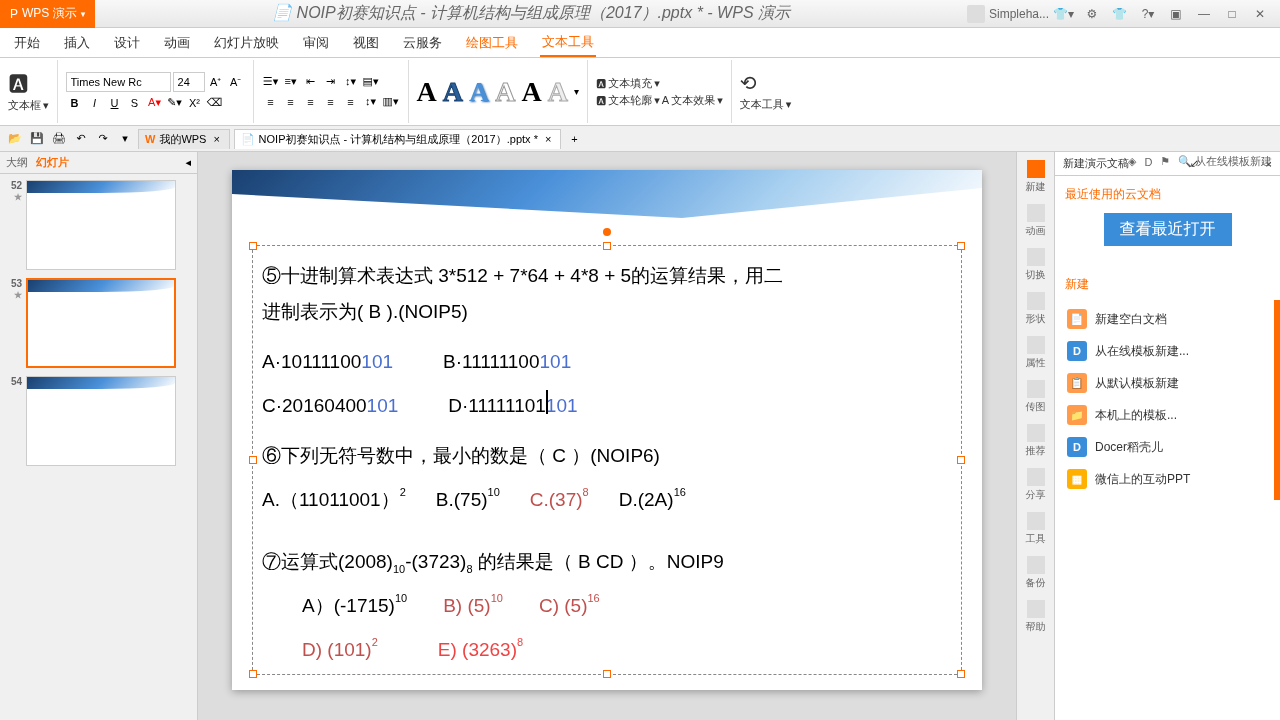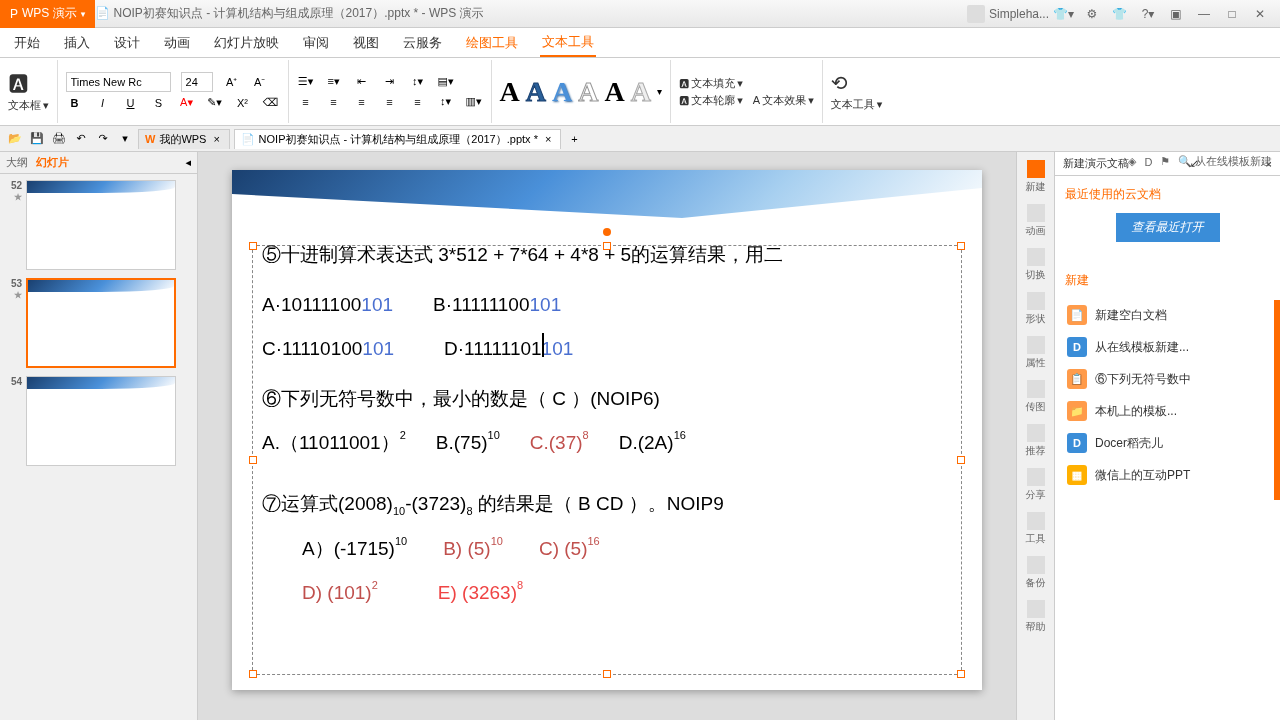--- a/index.html
+++ b/index.html
@@ -1,31 +1,31 @@
 <!DOCTYPE html>
 <html><head>
 <meta charset="utf-8">
 <style>
 *{margin:0;padding:0;box-sizing:border-box;font-family:"Microsoft YaHei",SimSun,sans-serif;}
 body{width:1280px;height:720px;background:#fff;overflow:hidden;font-size:12px;}
 .titlebar{height:28px;background:linear-gradient(#f8f8f8,#e8e8e8);display:flex;align-items:center;border-bottom:1px solid #ccc;}
 .wps-logo{background:#ff6b00;color:#fff;padding:3px 10px;font-size:12px;display:flex;align-items:center;gap:4px;height:28px;}
 .wps-logo::after{content:"▾";font-size:9px;}
-.title-text{flex:1;color:#666;font-size:12px;}
+.title-text{flex:1;text-align:center;color:#666;font-size:16px;font-style:italic;}
 .title-right{display:flex;align-items:center;gap:8px;padding-right:10px;color:#666;}
 .user-badge{display:flex;align-items:center;gap:4px;text-align:center;}
 .user-avatar{width:18px;height:18px;background:#ddd;border-radius:2px;}
 .win-btn{width:20px;text-align:center;cursor:pointer;}
 .menubar{height:30px;background:#fff;display:flex;align-items:center;border-bottom:1px solid #ccc;padding:0 12px;gap:20px;}
 .menu-item{color:#333;font-size:13px;cursor:pointer;padding:4px 2px;}
 .menu-item.active{color:#ff6b00;border-bottom:2px solid #ff6b00;}
 .ribbon{height:68px;background:#fff;border-bottom:1px solid #ccc;display:flex;align-items:center;padding:2px 8px;gap:8px;}
 .ribbon-group{display:flex;flex-direction:column;gap:2px;border-right:1px solid #ddd;padding-right:8px;height:100%;justify-content:center;}
 .ribbon-btn{display:flex;align-items:center;gap:2px;font-size:11px;color:#333;}
-.font-row{display:flex;gap:10px;align-items:center;}
+.font-row{display:flex;gap:2px;align-items:center;}
 .font-select{border:1px solid #ccc;padding:1px 4px;font-size:11px;height:20px;}
 .fn{width:105px;}
 .fs{width:32px;}
 .tb-btn{width:18px;height:18px;border:1px solid transparent;display:flex;align-items:center;justify-content:center;font-size:11px;cursor:pointer;}
 .wordart-row{display:flex;gap:6px;align-items:center;}
 .wordart{font-size:28px;font-weight:bold;font-family:"Times New Roman";cursor:pointer;}
 .wa1{color:#000;}
 .wa2{color:#2a6099;-webkit-text-stroke:1px #1a4070;}
 .wa3{color:#4a90d9;text-shadow:1px 1px 2px #2a6099;}
 .wa4{color:#fff;-webkit-text-stroke:1px #999;}
@@ -51,35 +51,35 @@
 .slide-area{flex:1;background:#ddd;display:flex;justify-content:center;align-items:flex-start;padding:18px 10px;overflow:auto;}
 .slide{width:750px;height:520px;background:#fff;box-shadow:0 2px 8px rgba(0,0,0,0.3);position:relative;padding:20px 30px;}
 .slide-wave{position:absolute;top:0;left:0;right:0;height:60px;background:linear-gradient(135deg,#1a4070 0%,#4a90d9 40%,#a8d0f0 70%,#fff 100%);clip-path:polygon(0 0,100% 0,100% 30%,60% 80%,0 40%);}
 .sel-handles{position:absolute;border:1px dashed #888;}
 .sh1{top:75px;left:20px;right:20px;bottom:15px;}
 .handle{position:absolute;width:8px;height:8px;background:#fff;border:1px solid #ff6b00;}
 .h-tl{top:-4px;left:-4px;}.h-tr{top:-4px;right:-4px;}.h-bl{bottom:-4px;left:-4px;}.h-br{bottom:-4px;right:-4px;}
 .h-tm{top:-4px;left:50%;margin-left:-4px;}.h-bm{bottom:-4px;left:50%;margin-left:-4px;}
 .h-ml{top:50%;left:-4px;margin-top:-4px;}.h-mr{top:50%;right:-4px;margin-top:-4px;}
 .rot{position:absolute;top:-18px;left:50%;width:8px;height:8px;background:#ff6b00;border-radius:50%;margin-left:-4px;}
-.content{position:absolute;top:67px;left:30px;right:30px;font-family:"SimSun",serif;font-size:19px;line-height:1.9;}
+.content{position:absolute;top:88px;left:30px;right:30px;font-family:"SimSun",serif;font-size:19px;line-height:1.9;}
 .opt-row{display:flex;gap:40px;margin:8px 0;}
 .opt{display:flex;}
 .red{color:#c0504d;}
 .sub{font-size:11px;vertical-align:sub;}
 .cursor-line{position:absolute;width:2px;height:24px;background:#000;}
 .right-bar{width:38px;background:#f0f0f0;border-left:1px solid #ccc;display:flex;flex-direction:column;align-items:center;padding-top:8px;gap:10px;}
 .rb-item{display:flex;flex-direction:column;align-items:center;gap:2px;cursor:pointer;font-size:10px;color:#666;}
 .rb-ico{width:18px;height:18px;background:#ddd;}
 .new-panel{width:226px;background:#fff;border-left:1px solid #ccc;display:flex;flex-direction:column;}
 .np-header{height:24px;border-bottom:1px solid #ccc;display:flex;align-items:center;padding:0 8px;font-size:11px;color:#333;}
 .np-close{margin-left:auto;cursor:pointer;}
 .np-body{padding:10px;}
 .np-section-title{color:#ff6b00;font-size:12px;margin-bottom:8px;}
-.np-btn{background:#3a8dd8;color:#fff;padding:6px 16px;border:none;cursor:pointer;font-size:12px;margin:10px auto;display:block;font-style:italic;}
+.np-btn{background:#3a8dd8;color:#fff;padding:6px 16px;border:none;cursor:pointer;font-size:16px;margin:10px auto;display:block;}
 .np-list{margin-top:10px;}
 .np-item{display:flex;align-items:center;gap:8px;padding:6px 2px;font-size:12px;color:#333;cursor:pointer;}
 .np-iico{width:20px;height:20px;border-radius:3px;display:flex;align-items:center;justify-content:center;color:#fff;font-size:11px;font-weight:bold;}
 .findbar{position:absolute;right:8px;top:154px;font-size:11px;color:#666;display:flex;gap:8px;align-items:center;}
 .orange-strip{position:absolute;right:0;top:300px;width:6px;height:200px;background:#ff6b00;}
 </style>
 </head>
 <body>
 
 <div class="titlebar">
@@ -255,33 +255,34 @@
           <div class="handle h-tm"></div>
           <div class="handle h-tr"></div>
         <div class="handle h-ml"></div>
           <div class="handle h-mr"></div>
         <div class="handle h-bl"></div>
           <div class="handle h-bm"></div>
           <div class="handle h-br"></div>
       </div>
       <div class="content">
         <div class="q5"><span>⑤十进制算术表达式 3*512 + 7*64 + 4*8 + 5的运算结果，用二</span></div>
+        <div class="q5"><span>进制表示为(    B    ).(NOIP5)</span></div>
         <div class="opt-row" style="margin-top:14px">
           <div class="opt">
               <span>A·10111100</span>
               <span class="blue" style="color:#4a6fd0">101</span>
             </div>
-          <div class="opt" style="">
+          <div class="opt" style="margin-left:10px">
               <span>B·11111100</span>
               <span style="color:#4a6fd0">101</span>
             </div>
         </div>
         <div class="opt-row">
           <div class="opt">
-              <span>C·11110100</span>
+              <span>C·20160400</span>
               <span style="color:#4a6fd0">101</span>
             </div>
           <div class="opt" style="margin-left:10px;position:relative">
               <span>D·11111101</span>
               <span style="color:#4a6fd0">101</span>
               <div class="cursor-line" style="left:98px;top:2px"></div>
             </div>
         </div>
         <div style="margin-top:14px"><span>⑥下列无符号数中，最小的数是（  C   ）(NOIP6)</span></div>
         <div class="opt-row" style="gap:30px">
@@ -392,21 +393,21 @@
         <div class="np-item">
             <div class="np-iico" style="background:#ff9b4a">📄</div>
             <span>新建空白文档</span>
           </div>
         <div class="np-item">
             <div class="np-iico" style="background:#3a8dd8">D</div>
             <span>从在线模板新建...</span>
           </div>
         <div class="np-item">
             <div class="np-iico" style="background:#ff9b4a">📋</div>
-            <span>⑥下列无符号数中</span>
+            <span>从默认模板新建</span>
           </div>
         <div class="np-item">
             <div class="np-iico" style="background:#ff9b4a">📁</div>
             <span>本机上的模板...</span>
           </div>
         <div class="np-item">
             <div class="np-iico" style="background:#3a8dd8">D</div>
             <span>Docer稻壳儿</span>
           </div>
         <div class="np-item">

